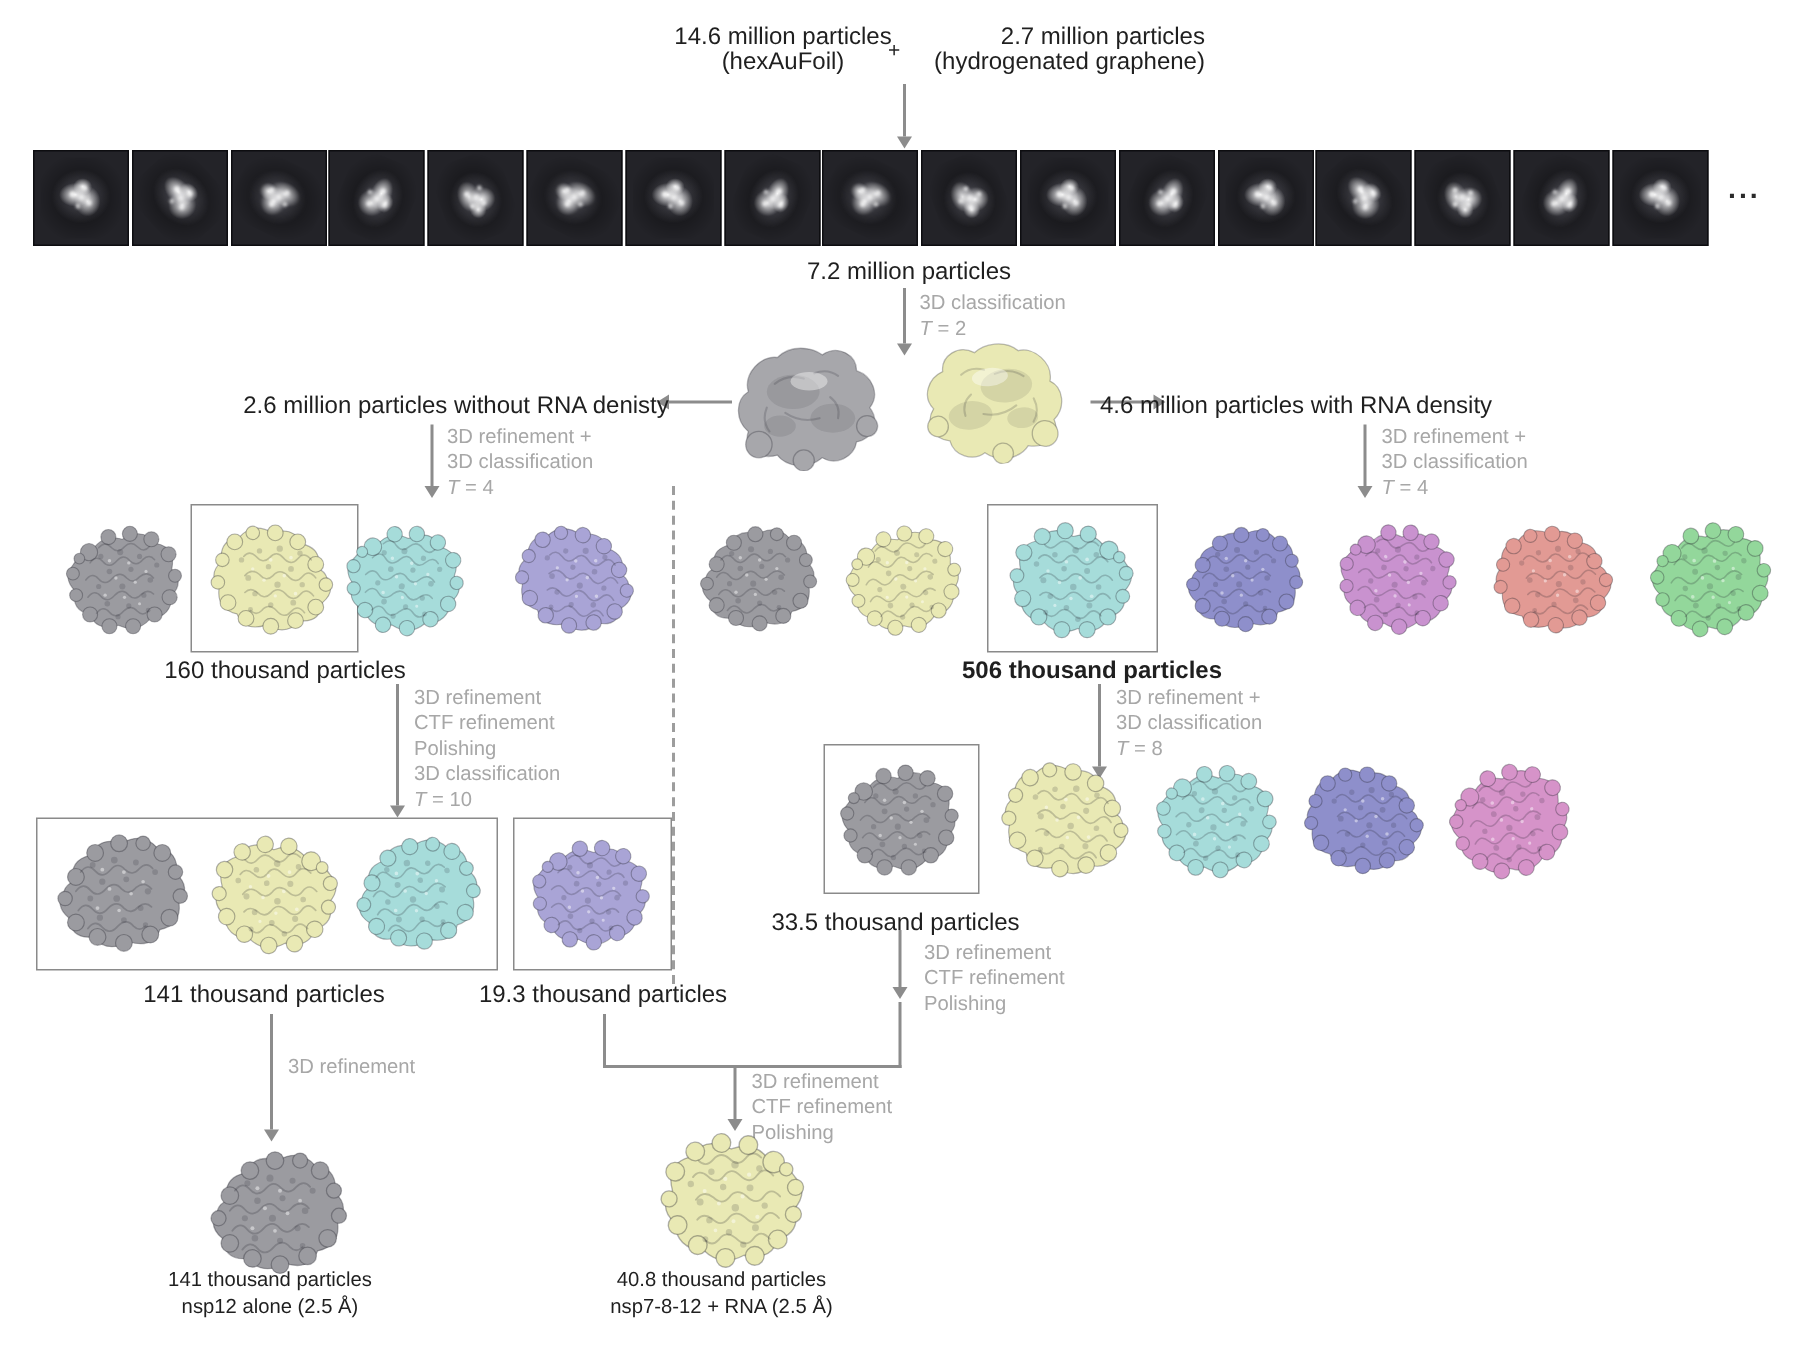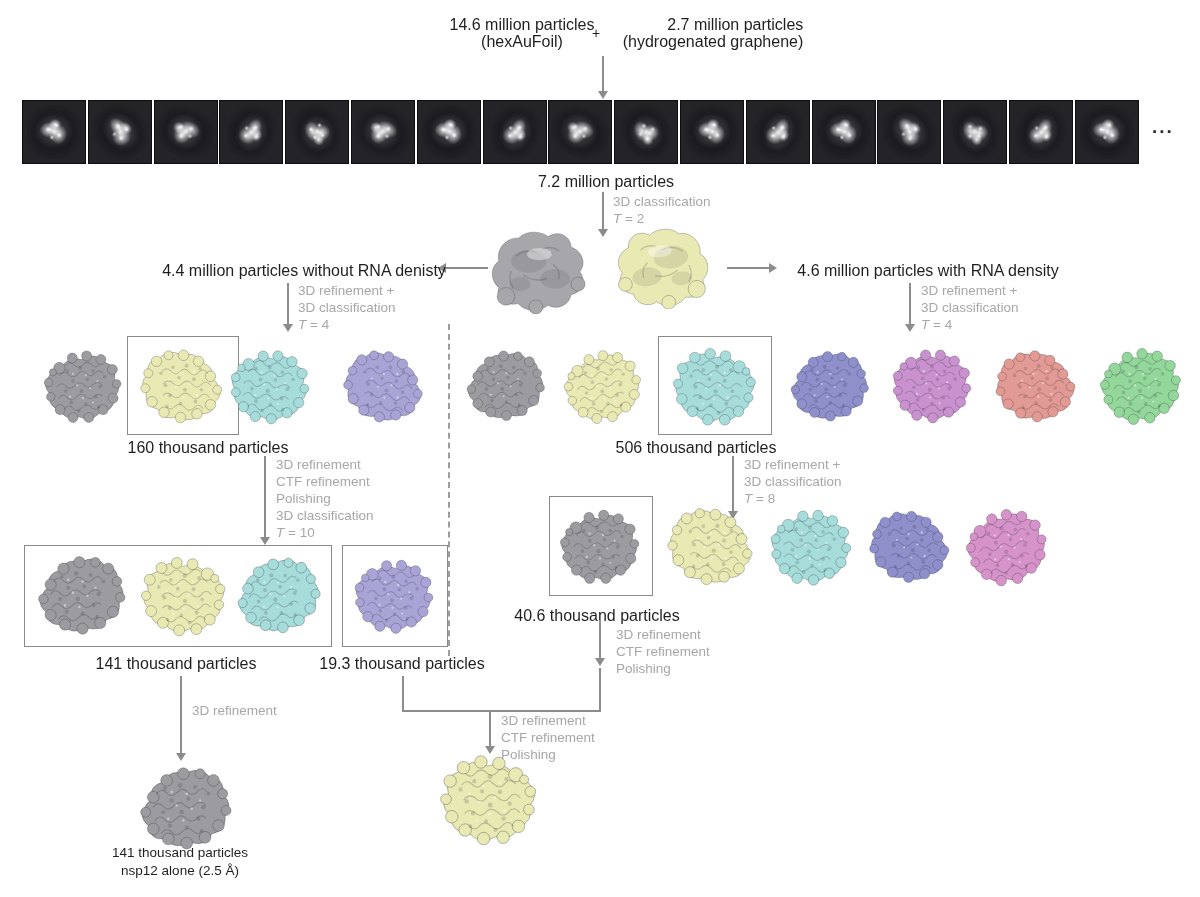--- a/index.html
+++ b/index.html
@@ -229,22 +229,22 @@
 
   <svg class="map" style="left: 478px; top: 226px; color: rgb(167, 167, 171);" width="128" height="88">
       <use href="#smooth"></use>
     </svg>
   <svg class="map" style="left: 600px; top: 224px; transform: scaleX(-1) rotate(6deg); color: rgb(233, 233, 180);" width="118" height="86">
       <use href="#smooth"></use>
     </svg>
 
   <div class="abs arr-h left" style="left:446px;top:267px;width:42px;"></div>
   <div class="abs arr-h right" style="left:727px;top:267px;width:42px;"></div>
-  <div class="abs lbl ctr" style="left:304px;top:262px;">4.4 million particles without RNA denisty</div>
-  <div class="abs lbl ctr" style="left:928px;top:262px;">4.6 million particles with RNA density</div>
+  <div class="abs lbl ctr" style="left:304px;top:262px;">2.6 million particles without RNA denisty</div>
+  <div class="abs lbl ctr" style="left:864px;top:262px;">4.6 million particles with RNA density</div>
 
   <div class="abs arr-v" style="left:287px;top:283px;height:41px;"></div>
   <div class="abs steps" style="left:298px;top:282px;">
       <div>3D refinement +</div>
       <div>3D classification</div>
       <div><i>T</i> = 4</div>
     </div>
   <div class="abs arr-v" style="left:909px;top:283px;height:41px;"></div>
   <div class="abs steps" style="left:921px;top:282px;">
       <div>3D refinement +</div>
@@ -284,22 +284,22 @@
   <svg class="map" style="left: 888px; top: 341px; transform: rotate(9deg); color: rgb(201, 146, 207);" width="88" height="88">
       <use href="#rough-a"></use>
     </svg>
   <svg class="map" style="left: 992px; top: 342px; transform: scaleX(-1) rotate(5deg); color: rgb(226, 154, 148);" width="88" height="88">
       <use href="#rough-b"></use>
     </svg>
   <svg class="map" style="left: 1096px; top: 341px; transform: rotate(-5deg); color: rgb(147, 215, 155);" width="90" height="89">
       <use href="#rough-a"></use>
     </svg>
 
-  <div class="abs lbl ctr" style="left:190px;top:439px;margin-left:18px;">160 thousand particles</div>
-  <div class="abs lbl ctr" style="left:696px;top:439px;">506 thousand particles</div>
+  <div class="abs lbl ctr" style="left:190px;top:439px;">160 thousand particles</div>
+  <div class="abs lbl ctr" style="left:728px;top:439px;font-weight:bold;">506 thousand particles</div>
 
   <div class="abs arr-v" style="left:264px;top:456px;height:81px;"></div>
   <div class="abs steps" style="left:276px;top:456px;">
       <div>3D refinement</div>
       <div>CTF refinement</div>
       <div>Polishing</div>
       <div>3D classification</div>
       <div><i>T</i> = 10</div>
     </div>
 
@@ -337,21 +337,21 @@
     </svg>
   <svg class="map" style="left: 866px; top: 502px; transform: scaleX(-1); color: rgb(142, 143, 203);" width="88" height="89">
       <use href="#rough-b"></use>
     </svg>
   <svg class="map" style="left: 962px; top: 502px; transform: rotate(-8deg); color: rgb(214, 147, 201);" width="90" height="89">
       <use href="#rough-a"></use>
     </svg>
 
   <div class="abs lbl ctr" style="left:176px;top:655px;">141 thousand particles</div>
   <div class="abs lbl ctr" style="left:402px;top:655px;">19.3 thousand particles</div>
-  <div class="abs lbl ctr" style="left:597px;top:607px;">40.6 thousand particles</div>
+  <div class="abs lbl ctr" style="left:597px;top:607px;">33.5 thousand particles</div>
 
   <div class="abs arr-v" style="left:599px;top:620px;height:38px;"></div>
   <div class="abs steps" style="left:616px;top:626px;">
       <div>3D refinement</div>
       <div>CTF refinement</div>
       <div>Polishing</div>
     </div>
   <div class="abs line-v" style="left:599px;top:668px;height:44px;"></div>
 
   <div class="abs arr-v" style="left:180px;top:676px;height:77px;"></div>
@@ -372,14 +372,18 @@
       <use href="#rough-b"></use>
     </svg>
   <svg class="map" style="left: 432px; top: 750px; transform: scaleX(-1) rotate(4deg); color: rgb(233, 233, 180);" width="112" height="98">
       <use href="#rough-a"></use>
     </svg>
 
   <div class="abs cap ctr" style="left:180px;top:844px;">
     <div>141 thousand particles</div>
     <div>nsp12 alone (2.5 Å)</div>
   </div>
+  <div class="abs cap ctr" style="left:481px;top:844px;">
+    <div>40.8 thousand particles</div>
+    <div>nsp7-8-12 + RNA (2.5 Å)</div>
+  </div>
 
 </div>
 
 </body></html>

